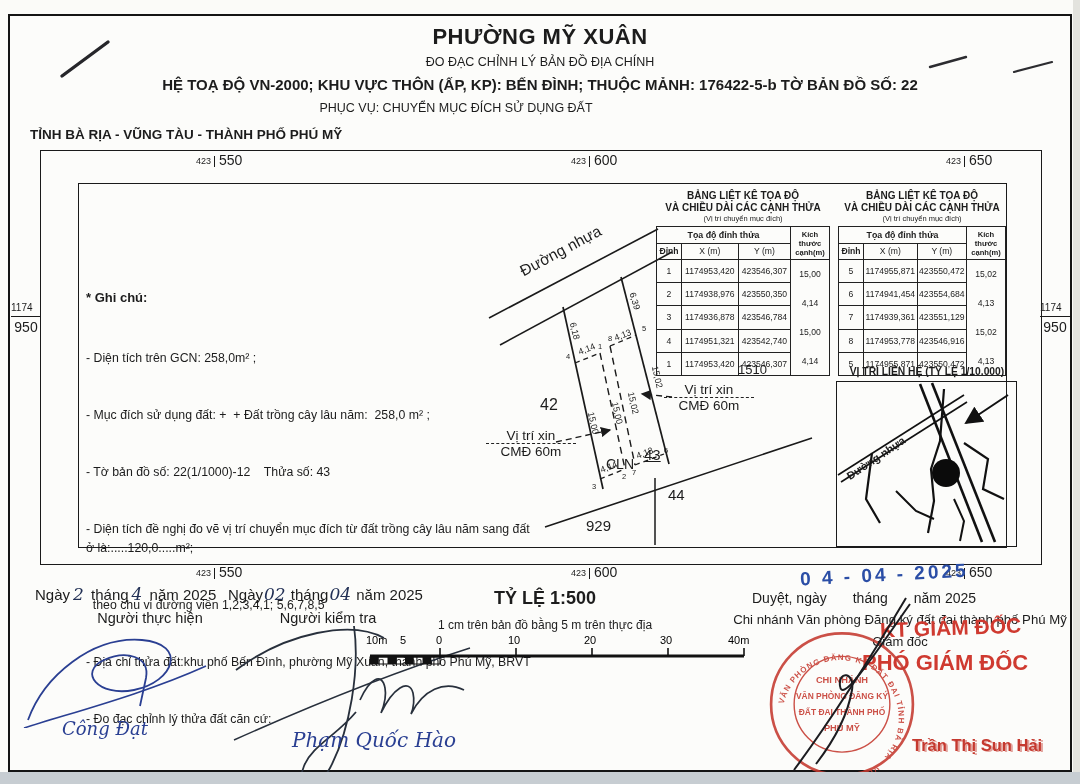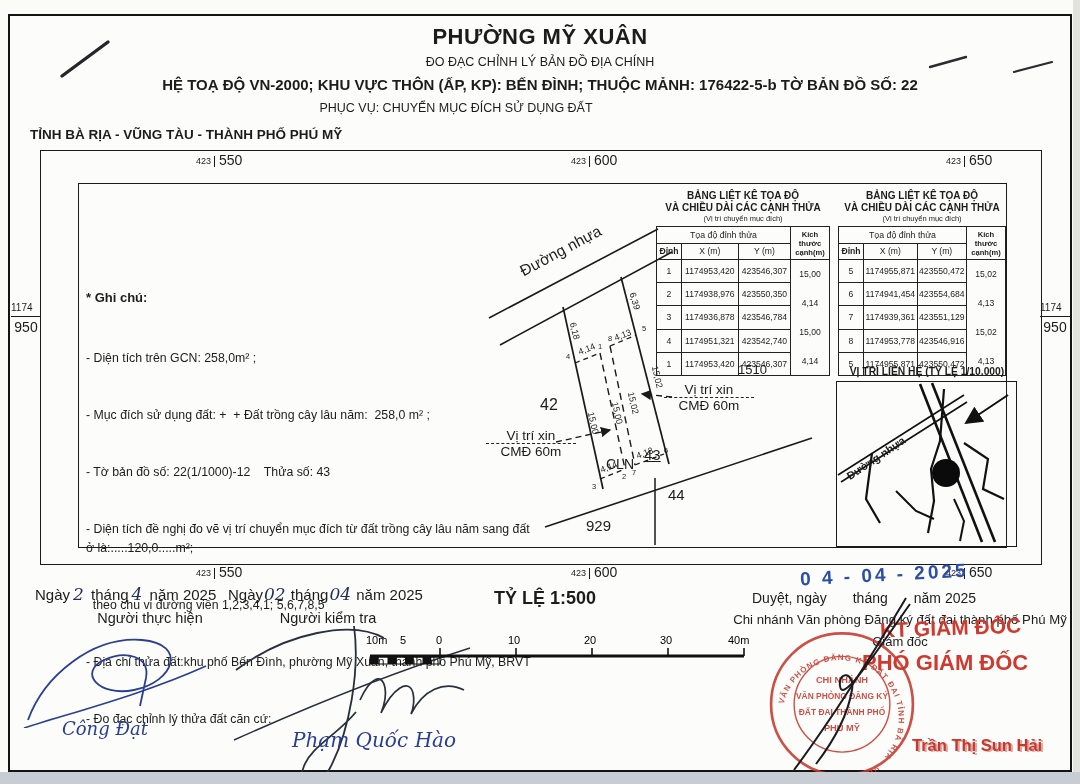--- a/index.html
+++ b/index.html
@@ -31,21 +31,21 @@
   
   .notes{left:86px;top:250px;width:448px;font-size:12.3px;line-height:19px;white-space:pre-wrap;}
   .notes .nt{font-weight:bold;font-size:13px;margin-bottom:4px;}
 
   
   .coord-table{font-size:9px;}
   .ct-title{text-align:center;font-weight:bold;font-size:10px;line-height:11.5px;}
   .ct-sub{text-align:center;font-size:7.5px;margin:1px 0 3px 0;}
   .coord-table table{border-collapse:collapse;width:100%;}
   .coord-table td{border:1px solid #222;text-align:center;padding:2.5px 1px;font-size:8.6px;}
-  .coord-table td.grp{font-weight:normal;font-size:8.8px;}
+  .coord-table td.grp{font-weight:bold;font-size:8.8px;}
   .coord-table td.edgeh{font-weight:bold;font-size:7.6px;width:36px;}
   .coord-table td.c-dinh{width:22px;font-weight:bold;}
   .edgecell{padding:0 !important;}
   .edges{display:flex;flex-direction:column;justify-content:space-around;height:115px;font-size:8.6px;}
 
   
   .dim{position:absolute;font-size:9px;white-space:nowrap;}
   .vx{position:absolute;font-size:7.5px;}
   .parcel{position:absolute;}
   .cmd{position:absolute;text-align:center;font-size:13.5px;line-height:15px;white-space:nowrap;}
@@ -358,20 +358,21 @@
   <div class="abs f-role" style="left:228px;top:610px;width:200px;">Người kiểm tra</div>
   <svg class="abs" style="left:232px;top:618px;width:240px;height:162px" viewBox="0 0 240 162">
     <path d="M 4,52 C 55,14 120,2 152,20" fill="none" stroke="#28303c" stroke-width="1.8"></path>
     <path d="M 122,8 C 128,52 118,112 98,150 C 84,176 62,172 72,148 C 80,128 104,118 124,94" fill="none" stroke="#28303c" stroke-width="1.8"></path>
     <path d="M 128,82 C 138,60 150,54 153,70 C 155,80 151,90 149,95 C 161,70 177,60 181,75 C 183,84 181,91 179,96 C 191,72 212,62 232,72" fill="none" stroke="#28303c" stroke-width="1.7"></path>
     <path d="M 2,122 C 60,96 150,58 238,30" fill="none" stroke="#28303c" stroke-width="1.4"></path>
   </svg>
   <div class="abs sig-name" style="left:292px;top:728px;font-size:20px;">Phạm Quốc Hào</div>
 
   <div class="abs scale-title" style="left:400px;top:588px;width:290px;">TỶ LỆ 1:500</div>
+  <div class="abs scale-sub" style="left:400px;top:618px;width:290px;">1 cm trên bản đồ bằng 5 m trên thực địa</div>
   <svg class="abs" style="left:360px;top:628px;width:400px;height:46px" viewBox="0 0 400 46">
     <text x="6" y="16" font-size="11">10m</text>
     <text x="40" y="16" font-size="11">5</text>
     <text x="76" y="16" font-size="11">0</text>
     <text x="148" y="16" font-size="11">10</text>
     <text x="224" y="16" font-size="11">20</text>
     <text x="300" y="16" font-size="11">30</text>
     <text x="368" y="16" font-size="11">40m</text>
     <line x1="10" y1="28" x2="384" y2="28" stroke="#111" stroke-width="3"></line>
     <line x1="80" y1="20" x2="80" y2="28" stroke="#111" stroke-width="1.6"></line>

